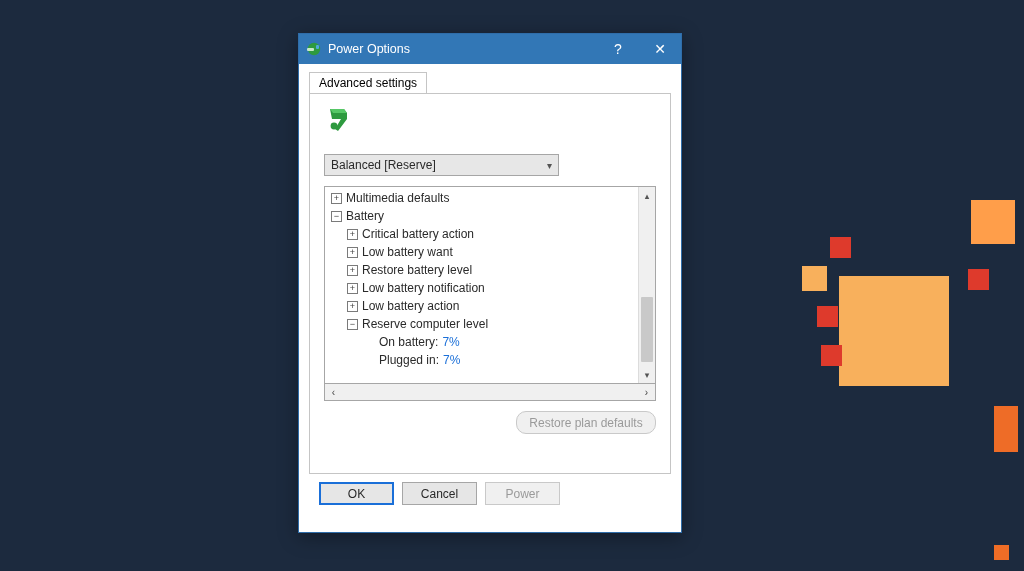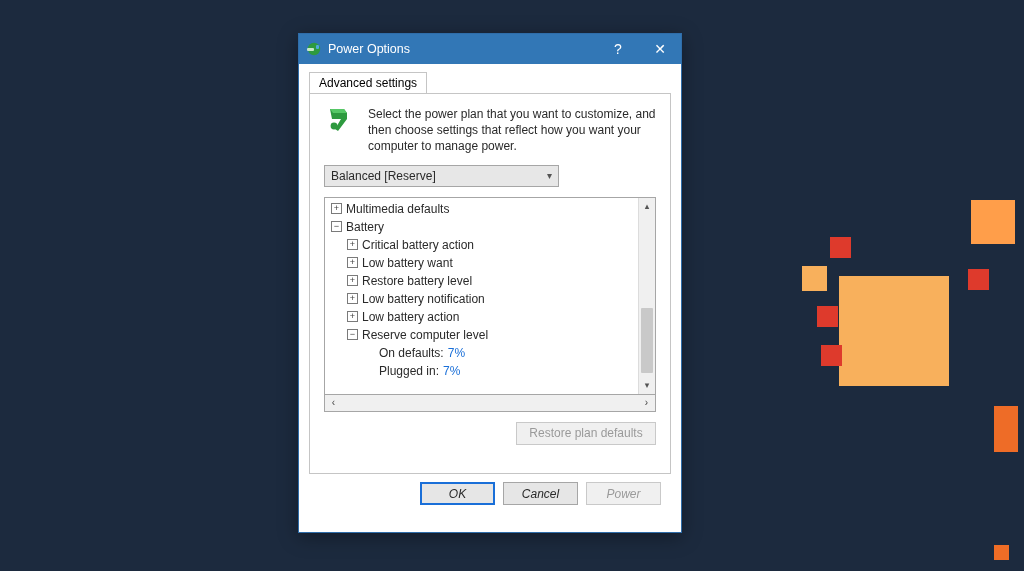--- a/index.html
+++ b/index.html
@@ -136,26 +136,25 @@
     height:23px; min-width:75px;
     border:1px solid #a6a6a6;
     background:#e6e6e6;
     font-size:12px;
     display:flex; align-items:center; justify-content:center;
     color:#2a2a2a;
     padding:0 10px;
   }
   .btn.disabled { color:#9a9a9a; border-color:#c9c9c9; background:#f0f0f0; }
   .btn.primary { border:1px solid #1a6fd8; outline:1px solid #1a6fd8; outline-offset:-2px; }
-  .restore-btn { min-width:140px; }
+  .restore-btn { min-width:140px;border-radius:10px; }
 
   .btnrow {
-    display:flex; gap:8px; justify-content:flex-end;
+    display:flex; gap:8px; justify-content:flex-start;
     padding: 8px 10px 17px 10px;
-    font-style: italic;
   }
 </style>
 </head>
 <body>
 
 <div class="sq sq-a"></div>
 <div class="sq sq-b"></div>
 <div class="sq sq-c"></div>
 <div class="sq sq-d"></div>
 <div class="sq sq-e"></div>
@@ -191,21 +190,20 @@
     <div class="tabpage">
 
       <div class="intro">
         <div class="picon">
           <svg viewBox="0 0 34 34" width="34" height="34">
             <path d="M6 3h14l3 4v6l-9 12-3-2 6-10H8z" fill="#2e9a3f"></path>
             <path d="M6 3h14l3 4H9z" fill="#56c766"></path>
             <circle cx="10" cy="20" r="3.4" fill="#2e9a3f"></circle>
           </svg>
         </div>
-        <p>Select the power plan that you want to customize, and then choose settings that reflect how you want your computer to manage power.</p>
       </div>
 
       <div class="combo">
         <span>Balanced [Reserve]</span>
         <span class="chev">▾</span>
       </div>
 
       <div class="tree-wrap">
         <div class="tree">
           <div class="tree-body">
@@ -235,21 +233,21 @@
             </div>
             <div class="tree-row ind1">
               <span class="exp">+</span>
               <span class="label">Low battery action</span>
             </div>
             <div class="tree-row ind1">
               <span class="exp">−</span>
               <span class="label">Reserve computer level</span>
             </div>
             <div class="tree-row ind3">
-              <span class="label">On defaults:</span>
+              <span class="label">On battery:</span>
               <span class="val">7%</span>
             </div>
             <div class="tree-row ind3">
               <span class="label">Plugged in:</span>
               <span class="val">7%</span>
             </div>
           </div>
           <div class="vscroll">
             <div class="arrow">▴</div>
             <div class="thumb"></div>

